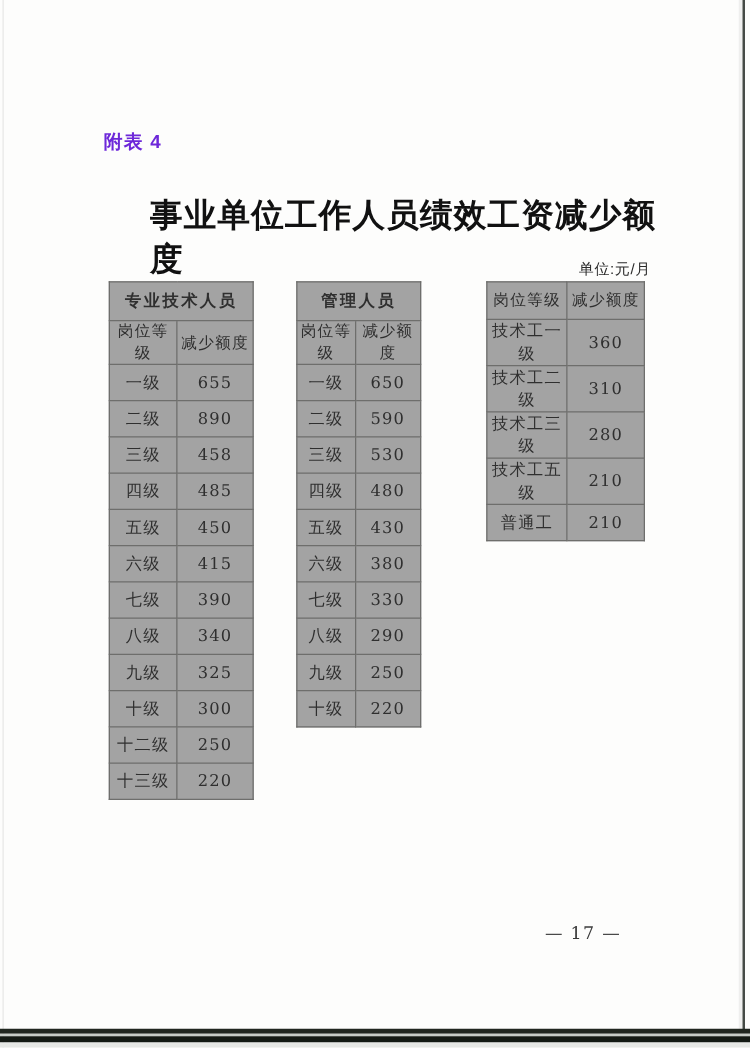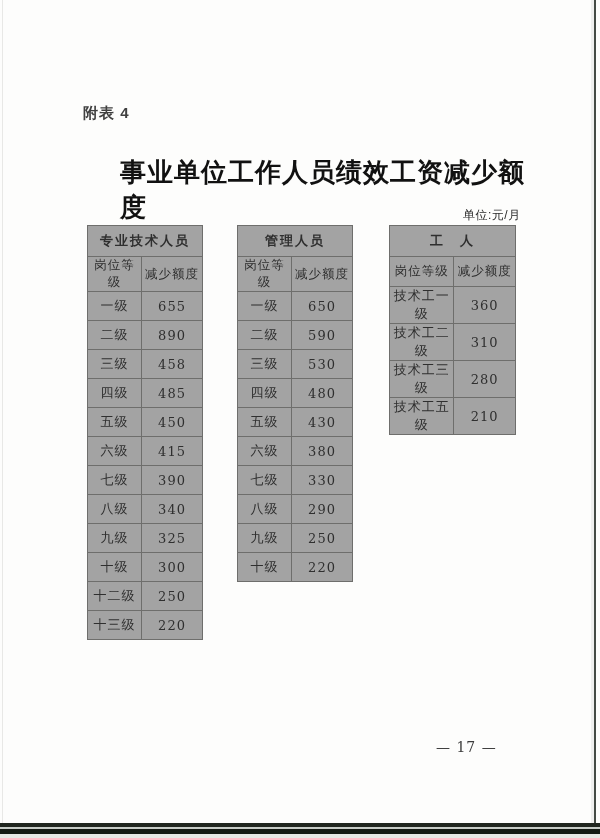--- a/index.html
+++ b/index.html
@@ -12,35 +12,35 @@
   .page{position:absolute;inset:0;background:#fdfdfc;}
   
   .edge-left{position:absolute;left:2px;top:0;width:1px;height:100%;background:#e8e8e6;}
   .edge-right{position:absolute;left:594px;top:0;width:2px;height:826px;background:#454a45;}
   .edge-right-halo{position:absolute;left:591px;top:0;width:3px;height:826px;background:#efefee;}
   .bottom-band1{position:absolute;left:0;top:823px;width:100%;height:4px;background:#20261f;}
   .bottom-gap{position:absolute;left:0;top:827px;width:100%;height:2px;background:#c7ccc7;}
   .bottom-band2{position:absolute;left:0;top:829px;width:100%;height:5px;background:#141a14;}
   .bottom-tail{position:absolute;left:0;top:834px;width:100%;height:4px;background:#e6e8e5;}
   
-  .annex-label{position:absolute;left:83px;top:104px;font-size:15px;font-weight:bold;letter-spacing:1px;color:#404040;}
+  .annex-label{position:absolute;left:83px;top:104px;font-size:15px;font-weight:bold;letter-spacing:1px;color:#6d28d9;}
   .doc-title{
     position:absolute;left:120px;top:155px;width:420px;margin:0;
     text-align:left;font-size:26px;font-weight:bold;letter-spacing:1px;color:#111;
   }
   .unit-note{position:absolute;left:463px;top:207px;font-size:12px;letter-spacing:.5px;color:#2a2a2a;}
   .page-number{
     position:absolute;left:436px;top:739px;font-size:14px;letter-spacing:1px;color:#3a3a3a;
     font-family:"DejaVu Serif","Liberation Serif",serif;
     text-align:center;
   }
   
   .table-slot{position:absolute;top:225px;}
   .slot-0{left:87px;width:116px;}
-  .slot-1{left:237px;width:116px;}
+  .slot-1{left:237px;width:100px;}
   .slot-2{left:389px;width:127px;}
   
   .tbl{border-collapse:collapse;width:100%;table-layout:fixed;background:#a3a3a3;}
   .tbl td{border:1px solid #6e6e6c;text-align:center;vertical-align:middle;padding:0;color:#2f2f2f;}
   .t-title{height:30px;font-weight:bold;font-size:13px;letter-spacing:2px;color:#1d1d1d;}
   .t-head{height:29px;font-size:12.5px;letter-spacing:1px;}
   .t-grade{height:28px;font-size:13px;letter-spacing:1px;}
   .t-val{
     height:28px;font-size:13px;letter-spacing:1px;color:#3c3c3c;
     font-family:"DejaVu Serif","Liberation Serif",serif;
@@ -179,40 +179,41 @@
       </table>
     </div>
   <div class="table-slot slot-2">
       <table class="tbl tbl-2">
         <colgroup>
           <col class="c1">
           <col class="c2">
         </colgroup>
         <tbody>
           <tr>
-            <td colspan="2" class="t-title">工　人</td>
-          </tr>
-          <tr>
             <td class="t-head">岗位等级</td>
             <td class="t-head">减少额度</td>
           </tr>
           <tr>
             <td class="t-grade">技术工一级</td>
             <td class="t-val">360</td>
           </tr>
           <tr>
             <td class="t-grade">技术工二级</td>
             <td class="t-val">310</td>
           </tr>
           <tr>
             <td class="t-grade">技术工三级</td>
             <td class="t-val">280</td>
           </tr>
           <tr>
             <td class="t-grade">技术工五级</td>
+            <td class="t-val">210</td>
+          </tr>
+          <tr>
+            <td class="t-grade">普通工</td>
             <td class="t-val">210</td>
           </tr>
         </tbody>
       </table>
     </div>
 
   <div class="page-number">— 17 —</div>
 
   <div class="edge-right-halo"></div>
   <div class="edge-left"></div>

